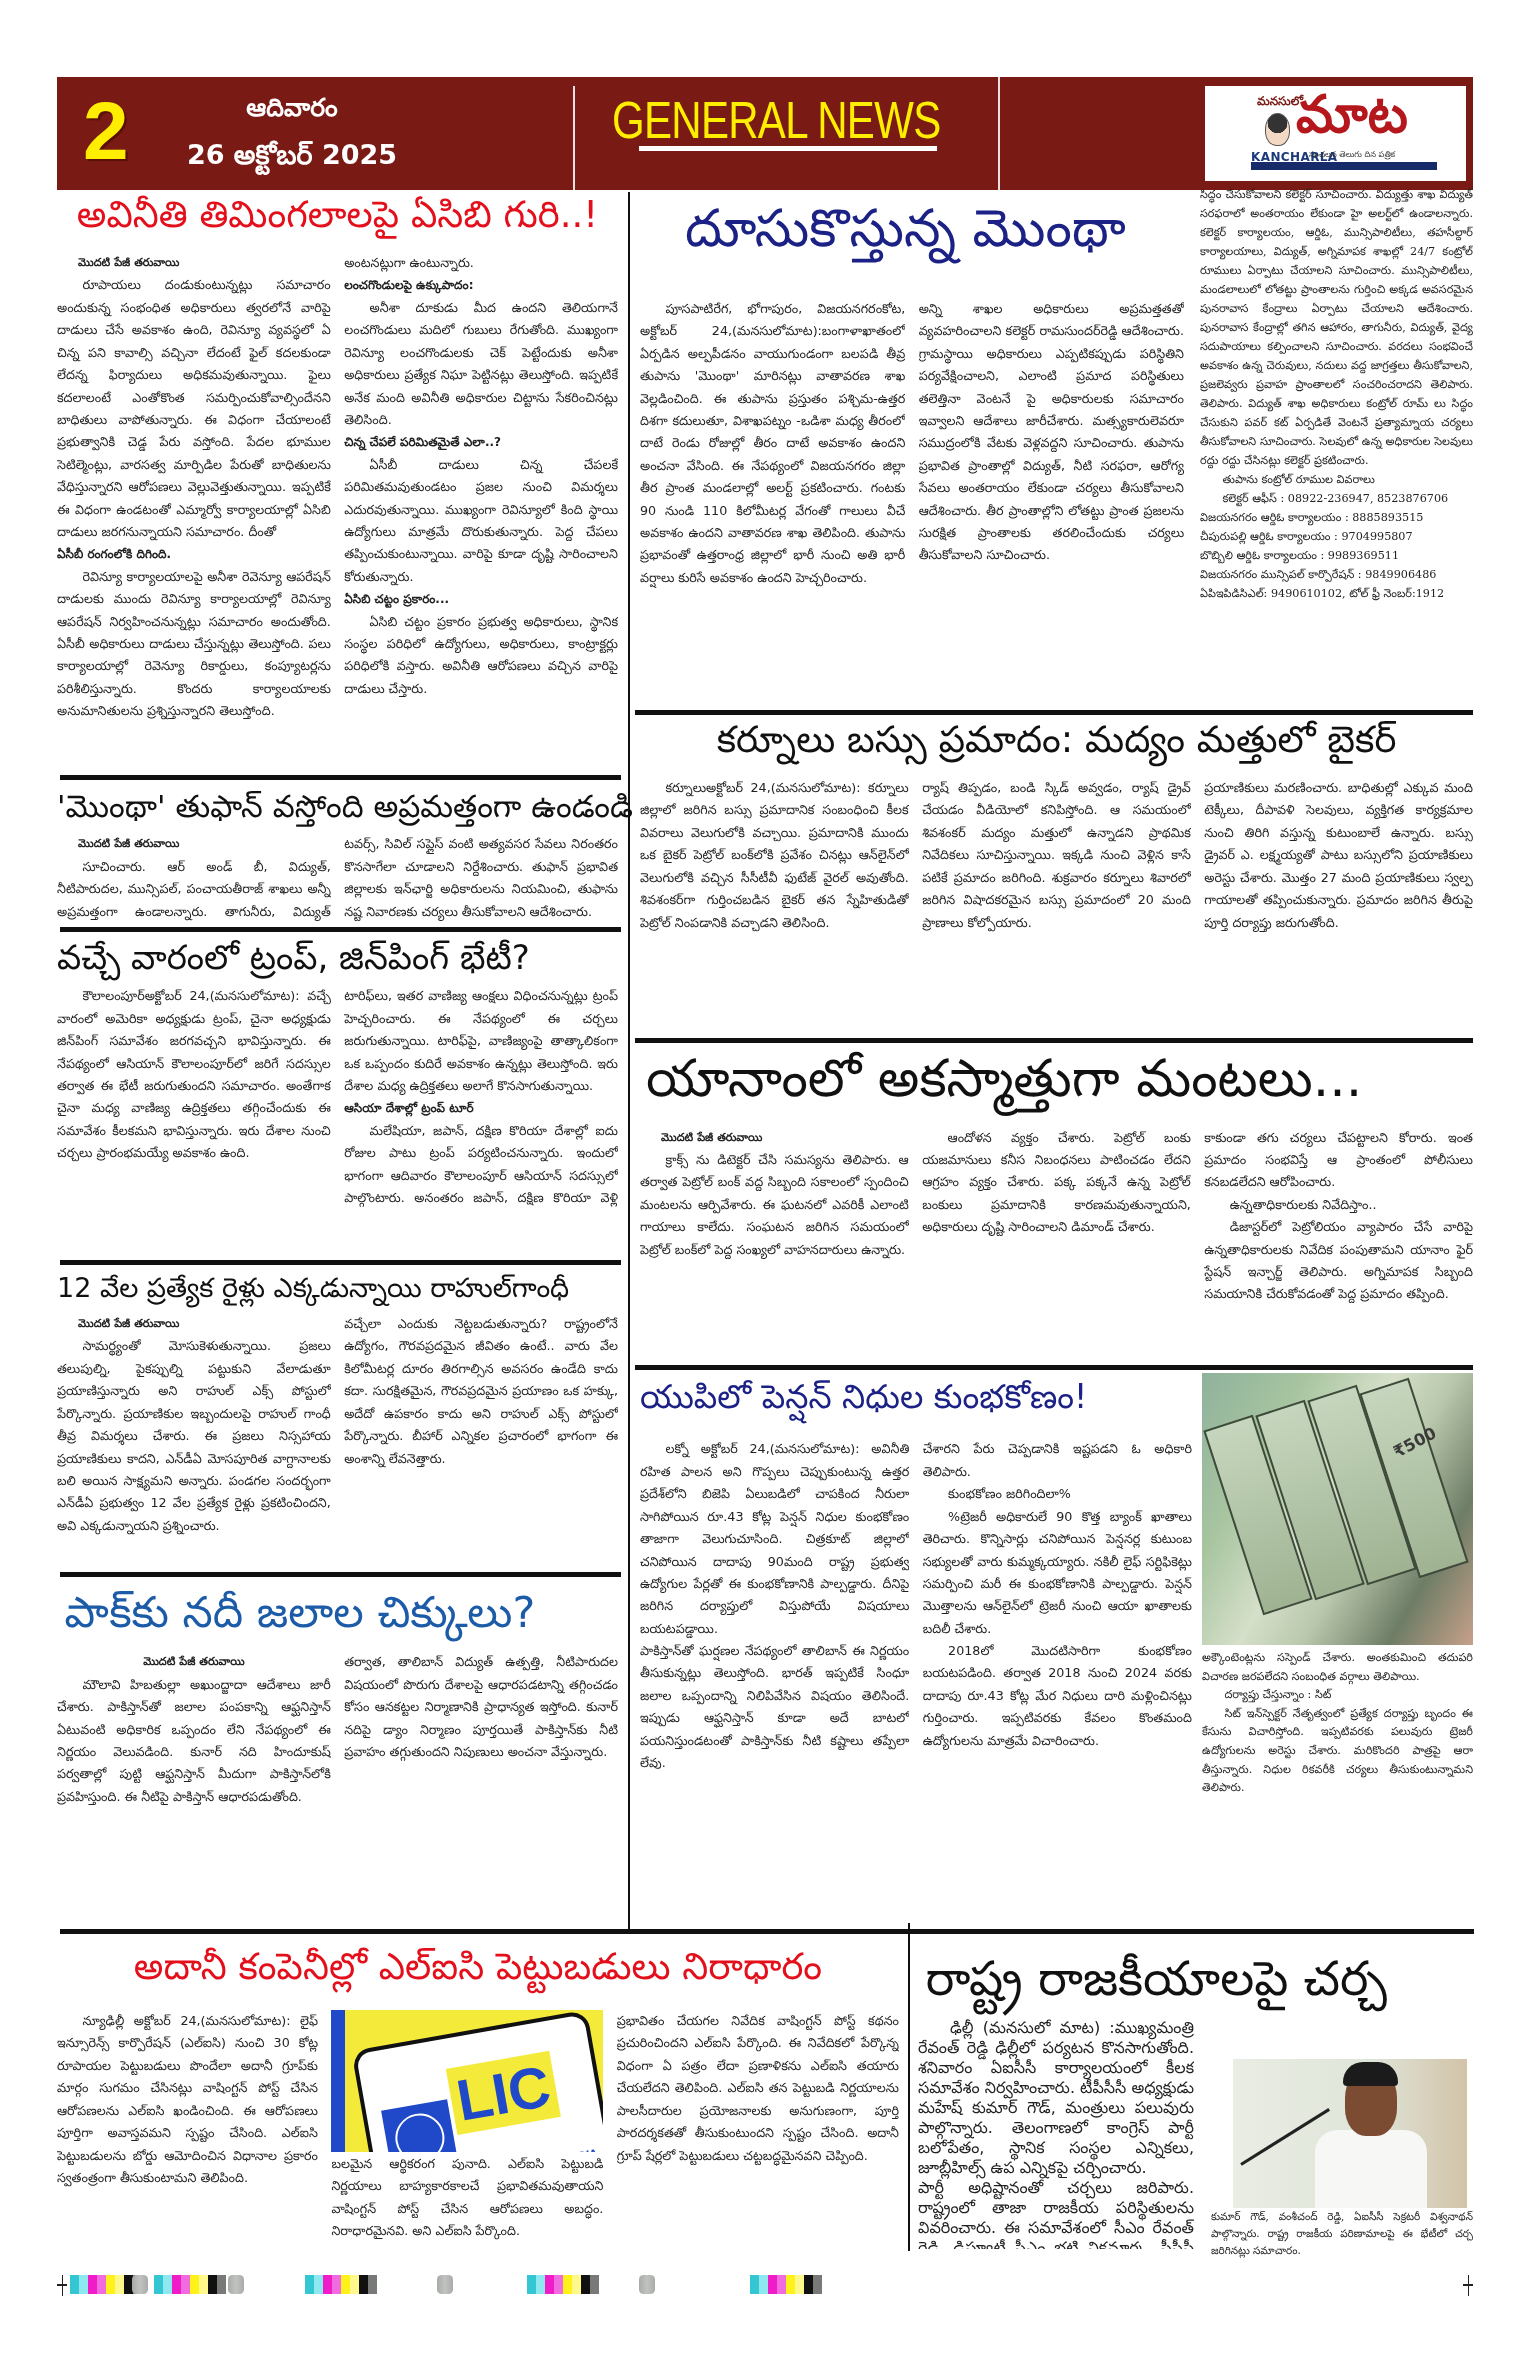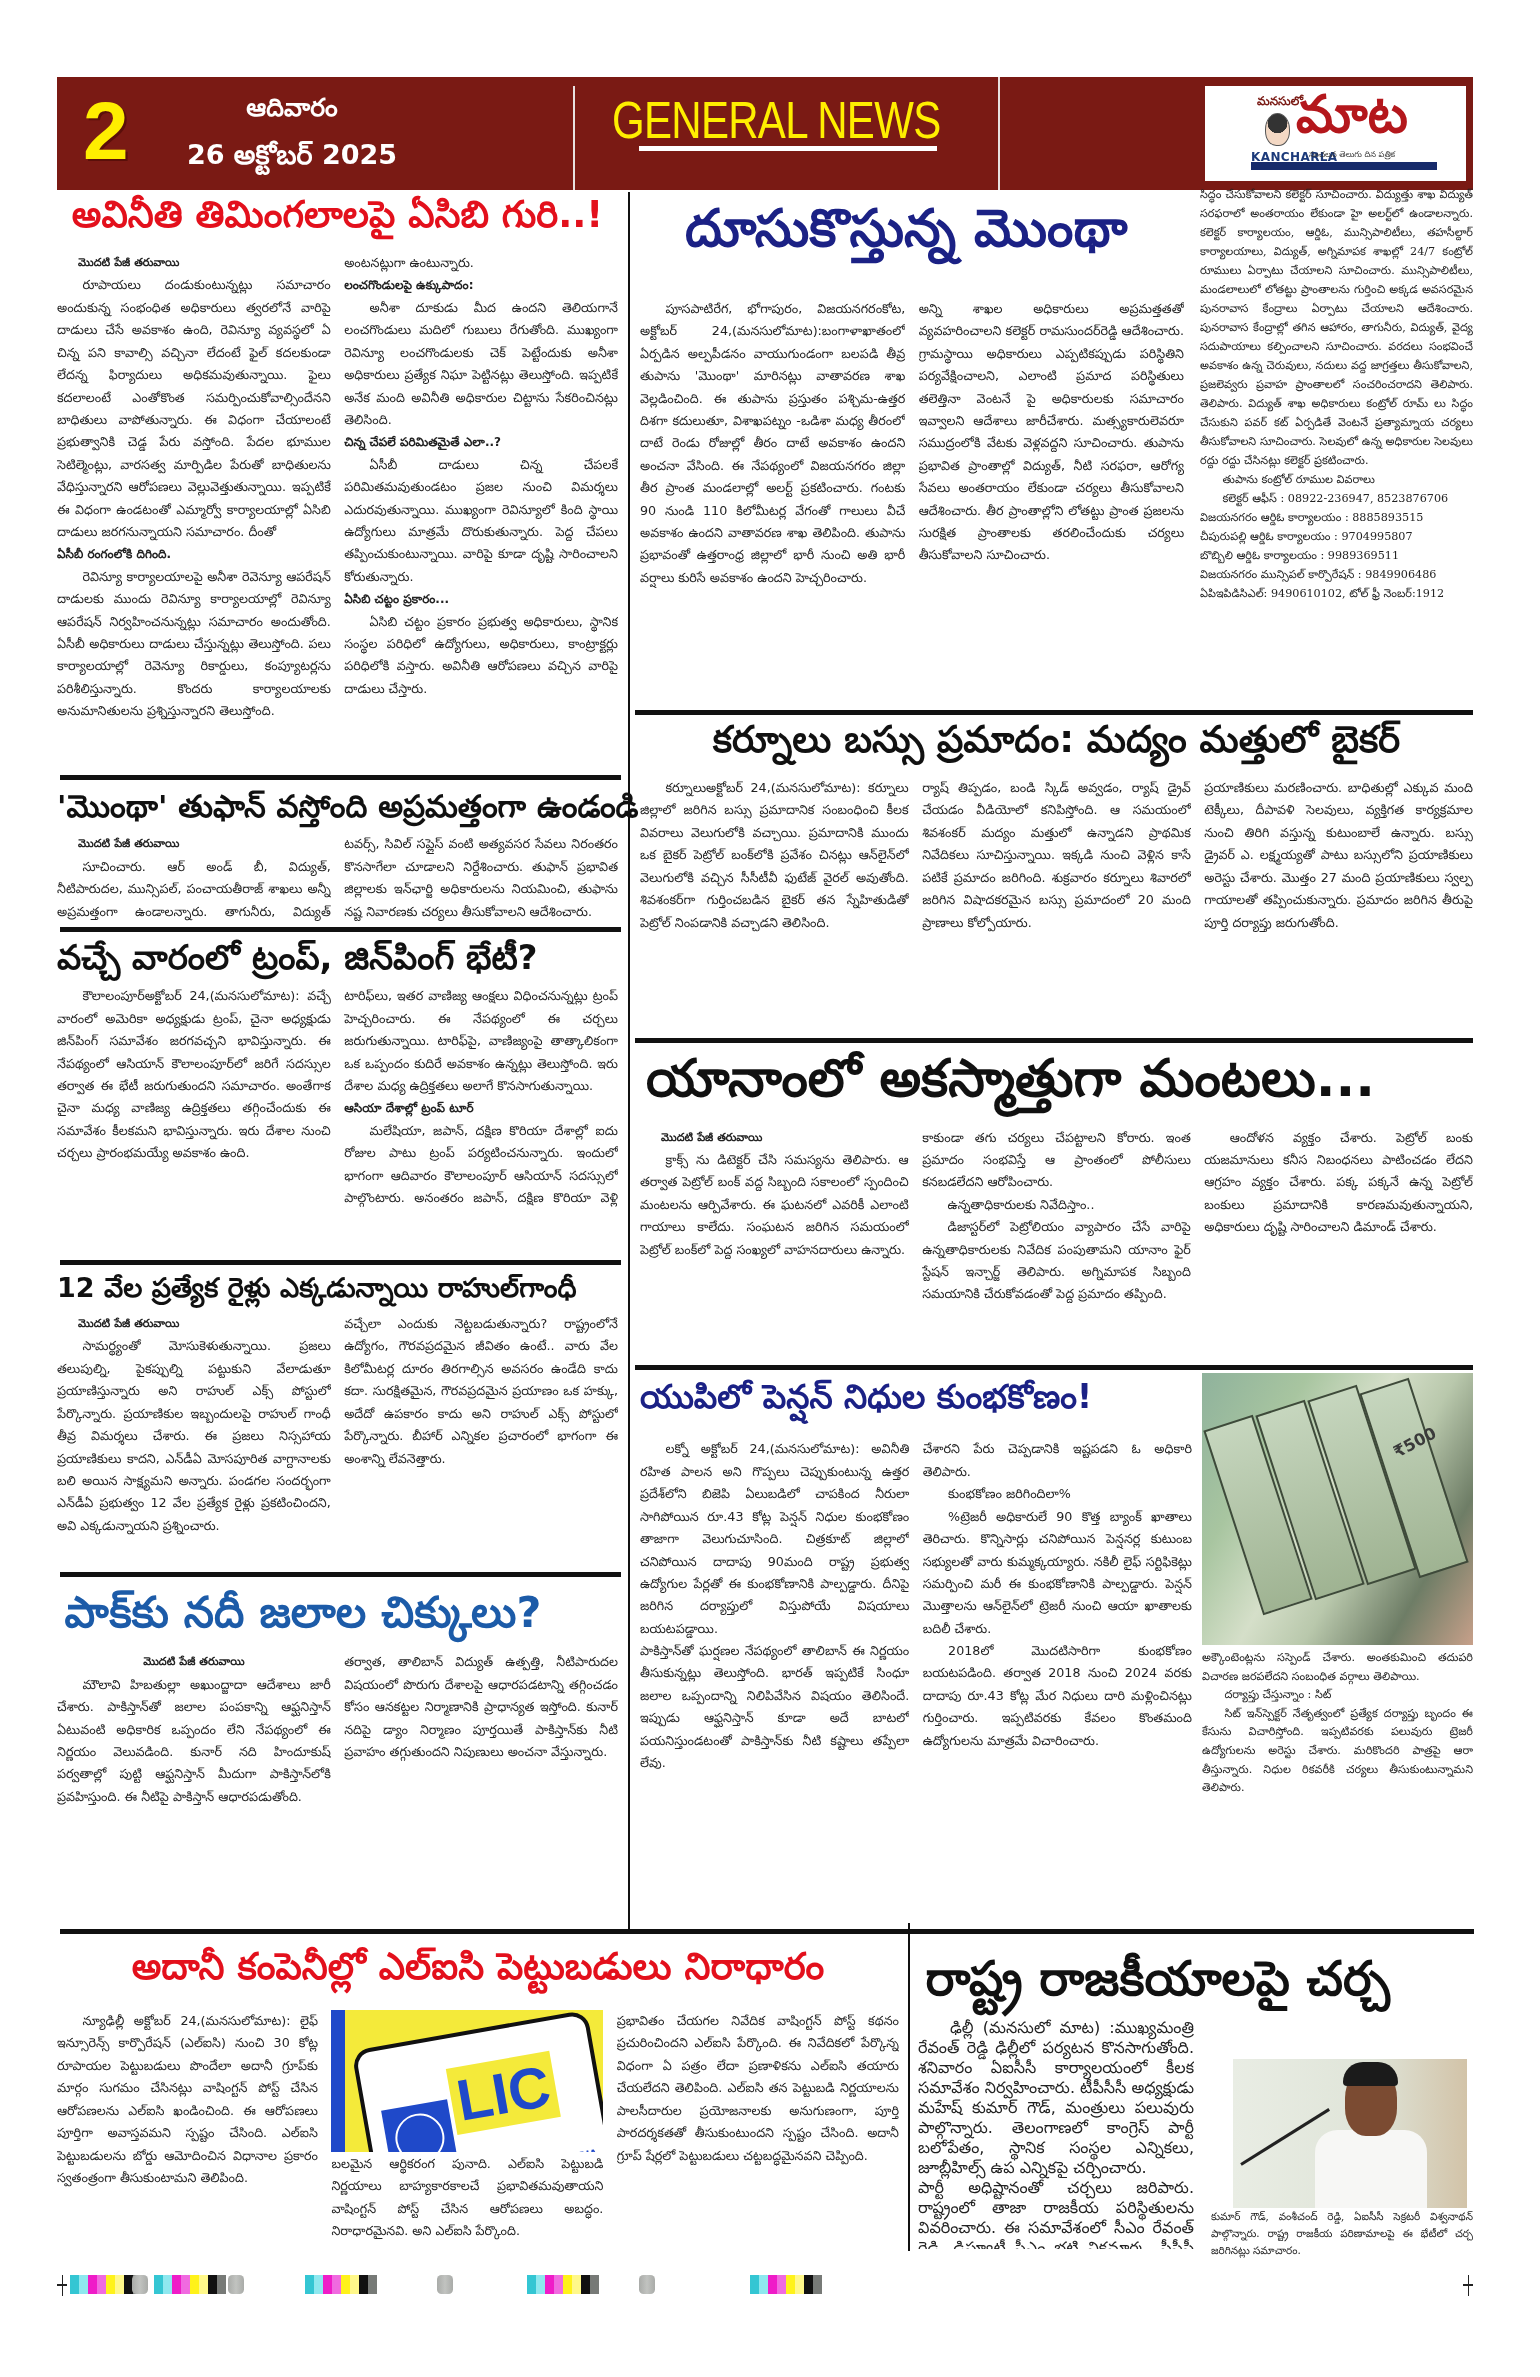--- a/index.html
+++ b/index.html
@@ -23,21 +23,21 @@
   .logo-brand { position: absolute; left: 46px; top: 64px; font-size: 12px; font-weight: 700; color: #1c3a7a; letter-spacing: 0.4px; }
   .logo-tag { position: absolute; left: 104px; top: 63px; font-size: 8.2px; color: #333; }
   .logo-bar { position: absolute; left: 46px; top: 76px; width: 186px; height: 7.5px; background: #172b6b; }
 
   
   .vrule { position: absolute; width: 1.5px; background: #111; }
   .hrule { position: absolute; height: 4.5px; background: #111; }
 
   
   .article { position: absolute; }
-  .headline { font-weight: 700; white-space: nowrap; line-height: 1.1; }
+  .headline { font-weight: 400; white-space: nowrap; line-height: 1.1; }
   .red { color: #e3101c; }
   .navy { color: #1b2185; }
   .black { color: #111; }
   .blue { color: #1c5ba8; }
   .cols { display: flex; gap: 13.4px; }
   .col { flex: 1; font-size: 12.7px; line-height: 22.4px; text-align: justify; color: #222; overflow: hidden; }
   .col .p { text-indent: 2em; display: block; }
   .byline { font-weight: 700; font-size: 11.2px; display: block; margin-left: 21px; }
   .subhead { font-weight: 700; font-size: 12px; display: block; }
   .mono { font-family: "DejaVu Serif", serif; }
@@ -221,26 +221,26 @@
 <div class="hrule" style="left:635px; top:1038px; width:838px;"></div>
 
 <article class="article" style="left:640px; top:1050px; width:833px;">
   <h2 class="headline black" style="font-size:52px; margin-left:6px; margin-bottom:19.4px;">యానాంలో అకస్మాత్తుగా మంటలు...</h2>
   <div class="cols" style="height:216px;">
     <div class="col">
       <span class="byline">మొదటి పేజీ తరువాయి</span>
       <span class="p">క్రాక్స్ ను డిటెక్టర్ చేసి సమస్యను తెలిపారు. ఆ తర్వాత పెట్రోల్ బంక్ వద్ద సిబ్బంది సకాలంలో స్పందించి మంటలను ఆర్పివేశారు. ఈ ఘటనలో ఎవరికీ ఎలాంటి గాయాలు కాలేదు. సంఘటన జరిగిన సమయంలో పెట్రోల్ బంక్‌లో పెద్ద సంఖ్యలో వాహనదారులు ఉన్నారు.</span>
     </div>
     <div class="col">
+      <span class="p">ఆందోళన వ్యక్తం చేశారు. పెట్రోల్ బంకు యజమానులు కనీస నిబంధనలు పాటించడం లేదని ఆగ్రహం వ్యక్తం చేశారు. పక్క పక్కనే ఉన్న పెట్రోల్ బంకులు ప్రమాదానికి కారణమవుతున్నాయని, అధికారులు దృష్టి సారించాలని డిమాండ్ చేశారు.</span>
+    </div>
+    <div class="col">
       <span>కాకుండా తగు చర్యలు చేపట్టాలని కోరారు. ఇంత ప్రమాదం సంభవిస్తే ఆ ప్రాంతంలో పోలీసులు కనబడలేదని ఆరోపించారు.</span>
       <span class="p">ఉన్నతాధికారులకు నివేదిస్తాం..</span>
       <span class="p">డిజాస్టర్‌లో పెట్రోలియం వ్యాపారం చేసే వారిపై ఉన్నతాధికారులకు నివేదిక పంపుతామని యానాం ఫైర్ స్టేషన్ ఇన్చార్జ్ తెలిపారు. అగ్నిమాపక సిబ్బంది సమయానికి చేరుకోవడంతో పెద్ద ప్రమాదం తప్పింది.</span>
-    </div>
-    <div class="col">
-      <span class="p">ఆందోళన వ్యక్తం చేశారు. పెట్రోల్ బంకు యజమానులు కనీస నిబంధనలు పాటించడం లేదని ఆగ్రహం వ్యక్తం చేశారు. పక్క పక్కనే ఉన్న పెట్రోల్ బంకులు ప్రమాదానికి కారణమవుతున్నాయని, అధికారులు దృష్టి సారించాలని డిమాండ్ చేశారు.</span>
     </div>
   </div>
 </article>
 
 <div class="hrule" style="left:635px; top:1365px; width:838px;"></div>
 
 <article class="article" style="left:640px; top:1379px; width:552px;">
   <h2 class="headline navy" style="font-size:33px; margin-bottom:12px;">యుపిలో పెన్షన్ నిధుల కుంభకోణం!</h2>
   <div class="cols" style="height:224px;align-items:center;">
     <div class="col">

